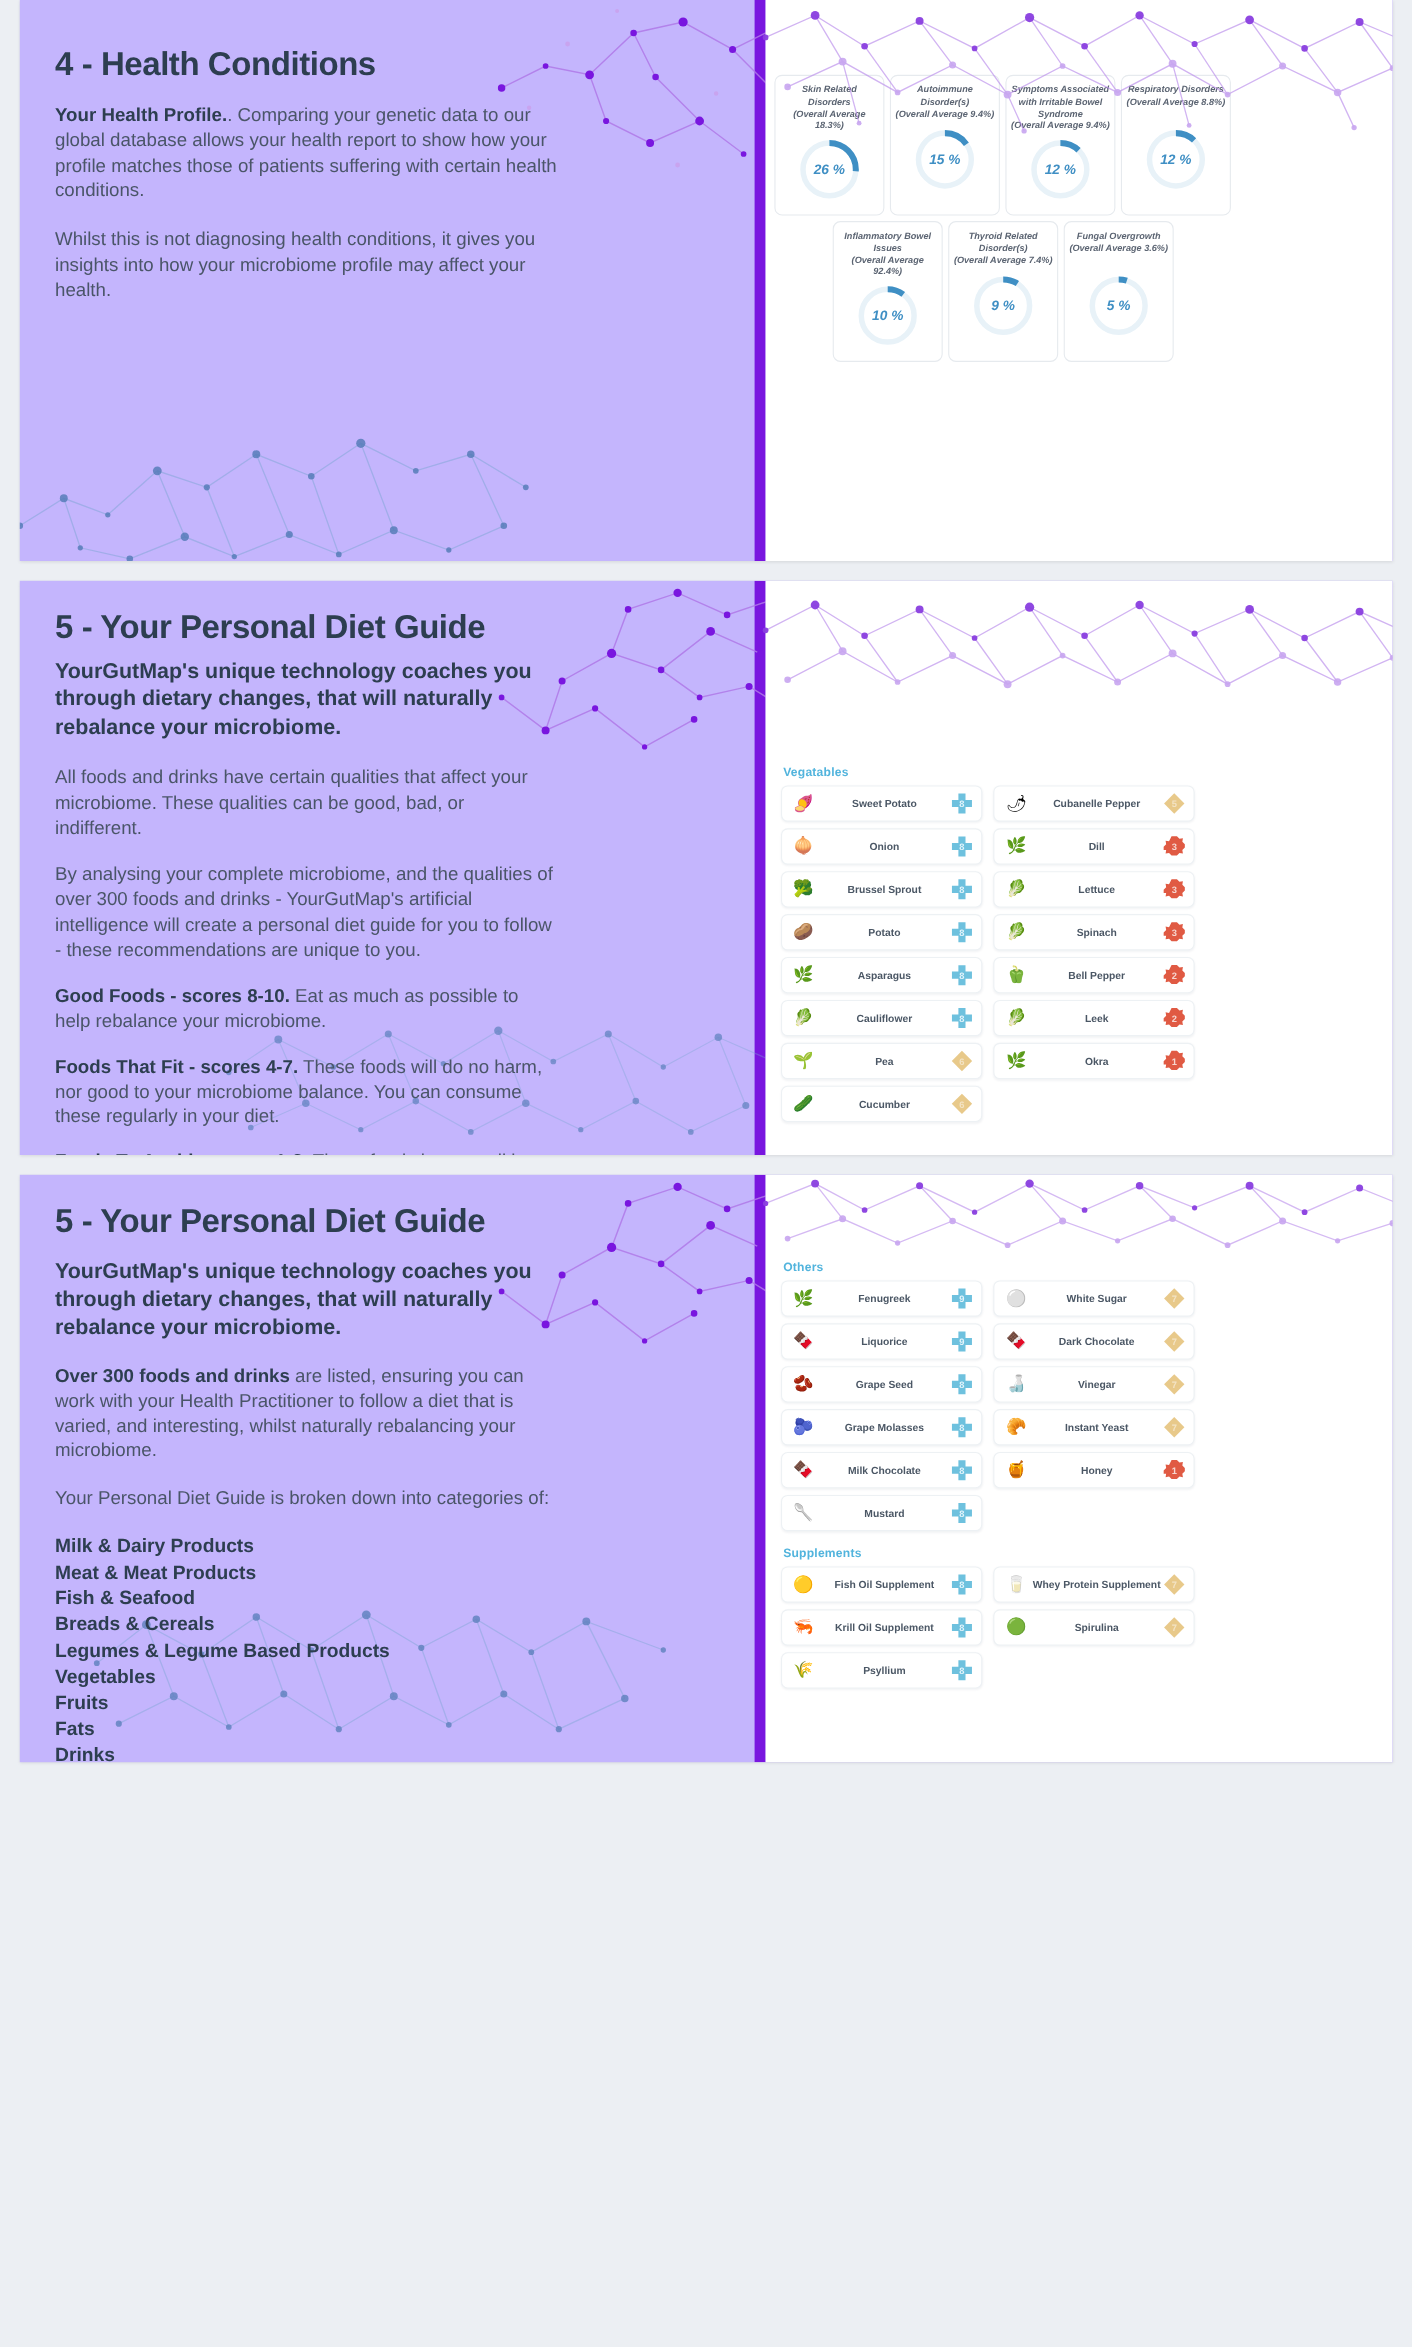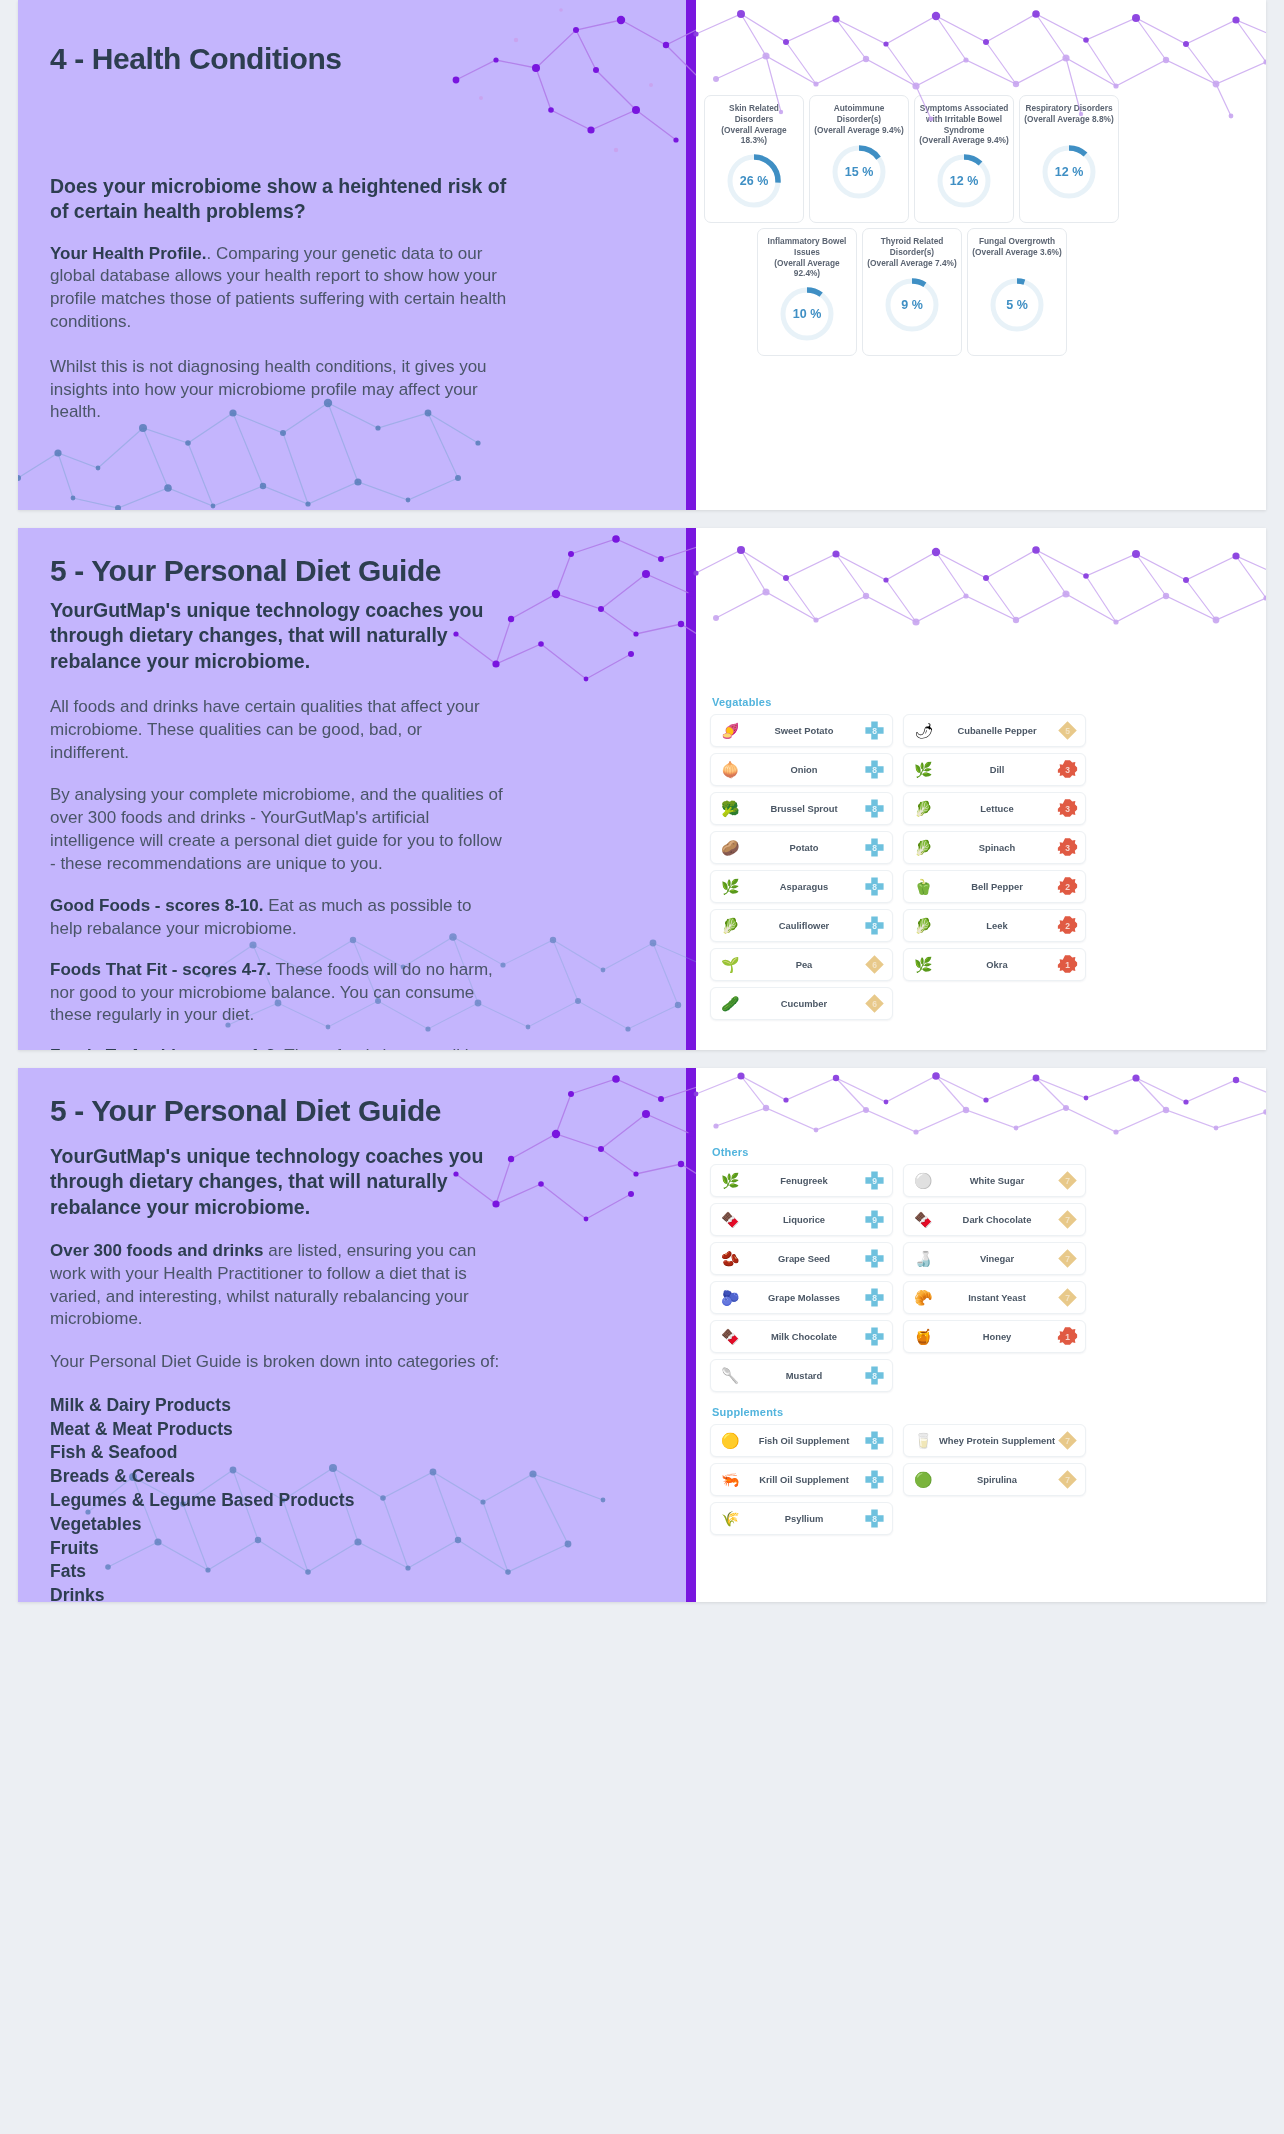--- a/index.html
+++ b/index.html
@@ -204,21 +204,20 @@
             <circle cx="265" cy="128" r="3.2"></circle>
           <circle cx="310" cy="146" r="2.6"></circle>
             <circle cx="360" cy="124" r="3.6"></circle>
           <circle cx="410" cy="142" r="2.4"></circle>
             <circle cx="460" cy="120" r="3"></circle>
         </g>
       </svg>
     </div>
 
     <h1 class="section-title" style="margin-top:42px;">4 - Health Conditions</h1>
-    <h2 class="lede" style="margin-top:98px;width:470px;">Does your microbiome show a heightened risk of of certain health problems?</h2>
     <p class="body" style="margin-top:18px;width:470px;">
       <b>Your Health Profile.</b><span>. Comparing your genetic data to our global database allows your health report to show how your profile matches those of patients suffering with certain health conditions.</span>
     </p>
     <p class="body" style="margin-top:22px;width:470px;">
       <span>Whilst this is not diagnosing health conditions, it gives you insights into how your microbiome profile may affect your health.</span>
     </p>
   </div>
 
   <div class="divider"></div>
 
@@ -273,21 +272,21 @@
             <circle cx="530" cy="90" r="3.4"></circle>
             <circle cx="580" cy="68" r="2.6"></circle>
           <circle cx="95" cy="118" r="2.2"></circle>
             <circle cx="245" cy="125" r="2.4"></circle>
           <circle cx="395" cy="120" r="2.2"></circle>
             <circle cx="545" cy="122" r="2.4"></circle>
         </g>
       </svg>
     </div>
 
-    <div class="hc-grid" style="padding:95px 8px 0 8px;">
+    <div class="hc-grid" style="padding:68px 8px 0 8px;font-style:italic;">
         <div class="hc-card">
           <div class="hc-title"><span>Skin Related Disorders</span><br><span>(Overall Average 18.3%)</span></div>
           <div class="hc-gauge">
             <svg width="62" height="62" viewBox="0 0 62 62">
               <circle cx="31" cy="31" r="24" fill="none" stroke="#e8f2f8" stroke-width="5"></circle>
               <circle cx="31" cy="31" r="24" fill="none" stroke="#3f8fc4" stroke-width="5.5" stroke-linecap="butt" stroke-dasharray="39.21 111.59" transform="rotate(-90 31 31)"></circle>
             </svg>
             <div class="hc-val">26 %</div>
           </div>
         </div>

